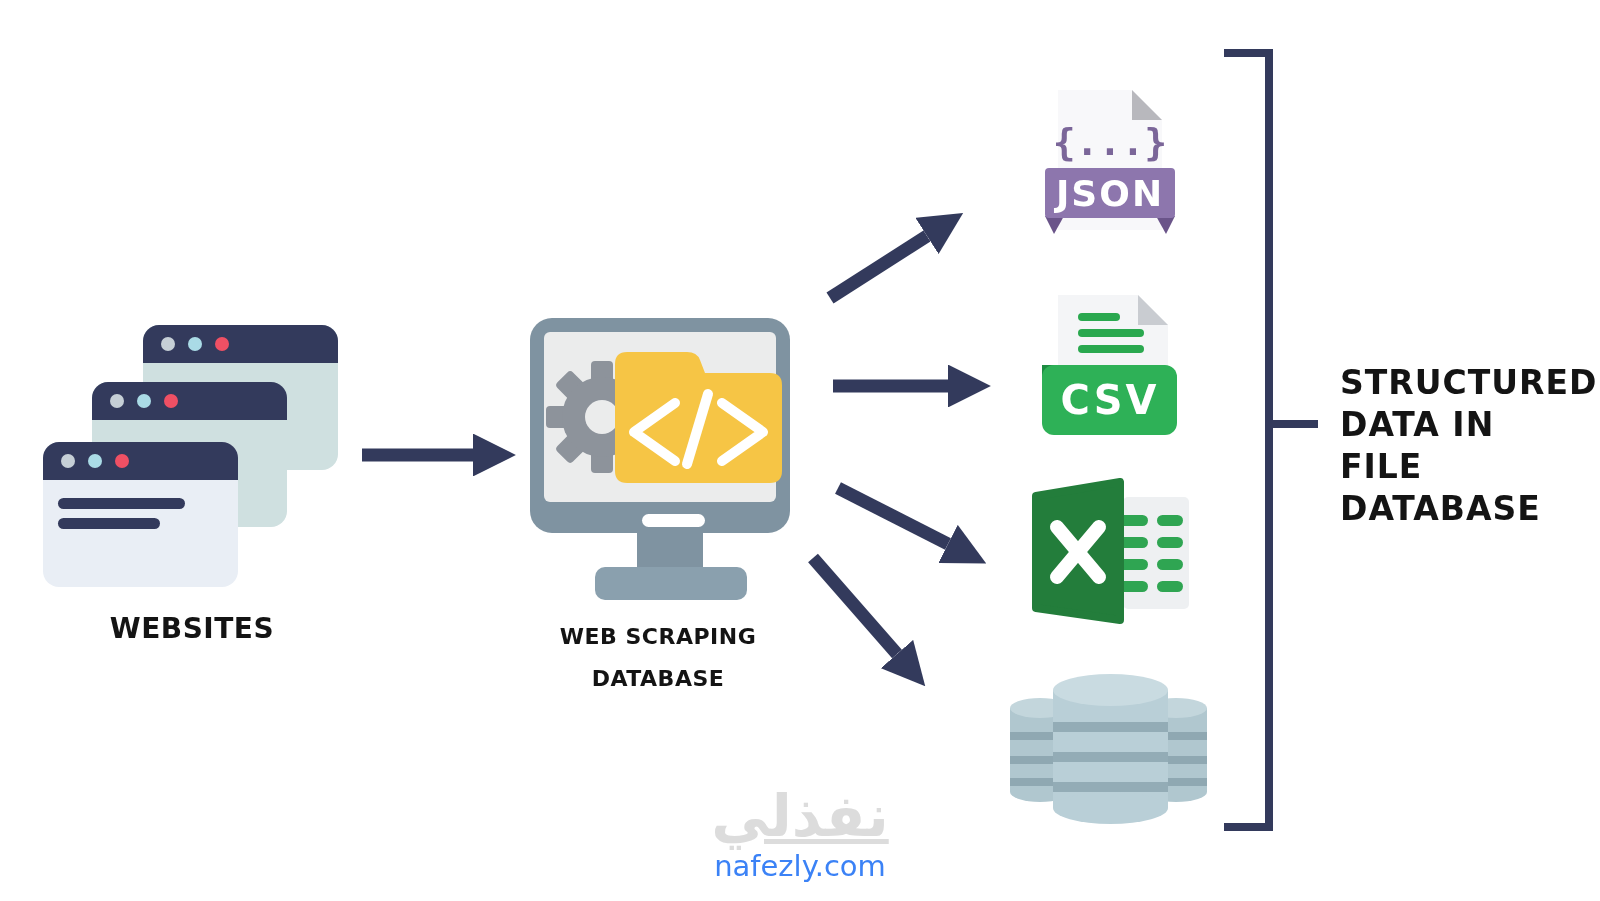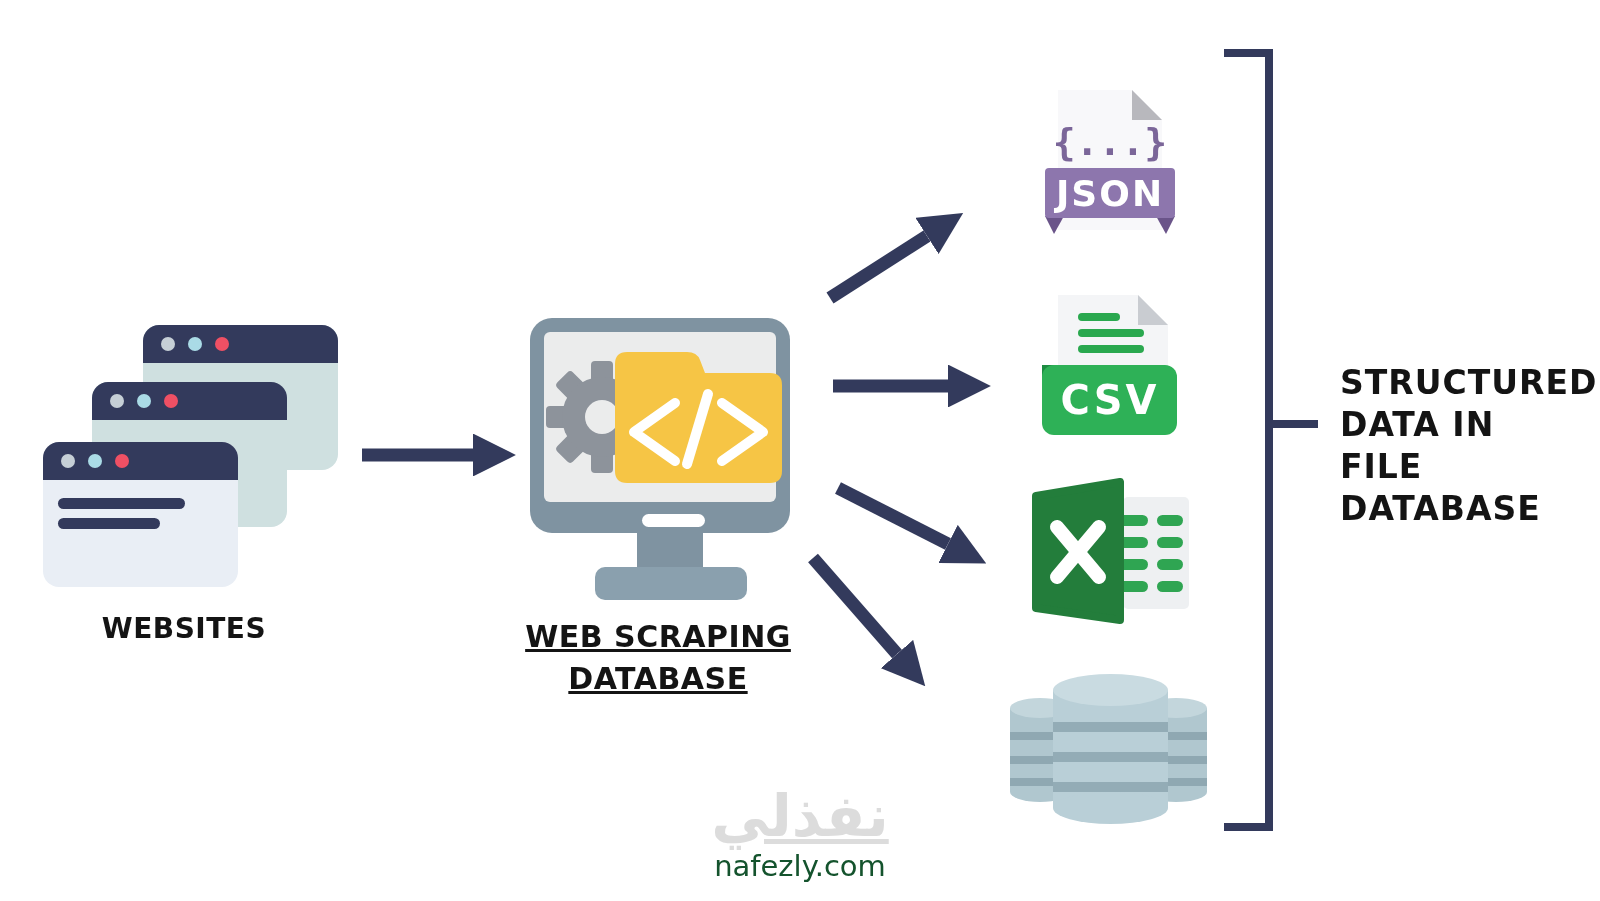--- a/index.html
+++ b/index.html
@@ -16,37 +16,37 @@
     display:flex;align-items:center;gap:13px;padding-left:18px;box-sizing:border-box;}
   .dot{width:14px;height:14px;border-radius:50%;display:inline-block;}
   .dot-gray{background:#c6cfd6;}
   .dot-cyan{background:#aadbe6;}
   .dot-red{background:#ef5064;}
   .textbar{position:absolute;background:#333a5c;height:11px;border-radius:6px;}
   .textbar-1{left:15px;top:56px;width:127px;}
   .textbar-2{left:15px;top:76px;width:102px;}
   
   .label{position:absolute;color:#141414;font-weight:bold;text-align:center;letter-spacing:.5px;}
-  .label-websites{left:44px;top:612px;width:280px;font-size:28px;}
-  .label-software{left:498px;top:616px;width:320px;font-size:30px;line-height:42px;text-decoration:underline;}
+  .label-websites{left:52px;top:612px;width:280px;font-size:28px;}
+  .label-software{left:498px;top:616px;width:320px;font-size:22px;line-height:42px;}
   .label-result{left:1340px;top:362px;width:240px;font-size:33px;line-height:42px;
     text-align:left;letter-spacing:1px;}
   
   .ico{position:absolute;}
   .ico-monitor{left:520px;top:308px;}
   .ico-json{left:1030px;top:85px;}
   .ico-csv{left:1030px;top:288px;}
   .ico-excel{left:1020px;top:470px;}
   .ico-db{left:995px;top:660px;}
   .overlay{position:absolute;left:0;top:0;}
   
   .watermark{position:absolute;left:660px;top:786px;width:280px;text-align:center;
     color:#dcdcdc;user-select:none;}
   .wm-arabic{font-size:58px;font-weight:bold;line-height:1.05;text-decoration:underline;}
-  .wm-site{font-size:29px;color:#14532d;margin-top:2px;}
+  .wm-site{font-size:29px;color:#3b82f6;margin-top:2px;}
 </style>
 </head>
 <body>
 
 <div class="canvas">
 
   <div class="win win-back">
     <div class="win-header">
       <span class="dot dot-gray"></span>
       <span class="dot dot-cyan"></span>

